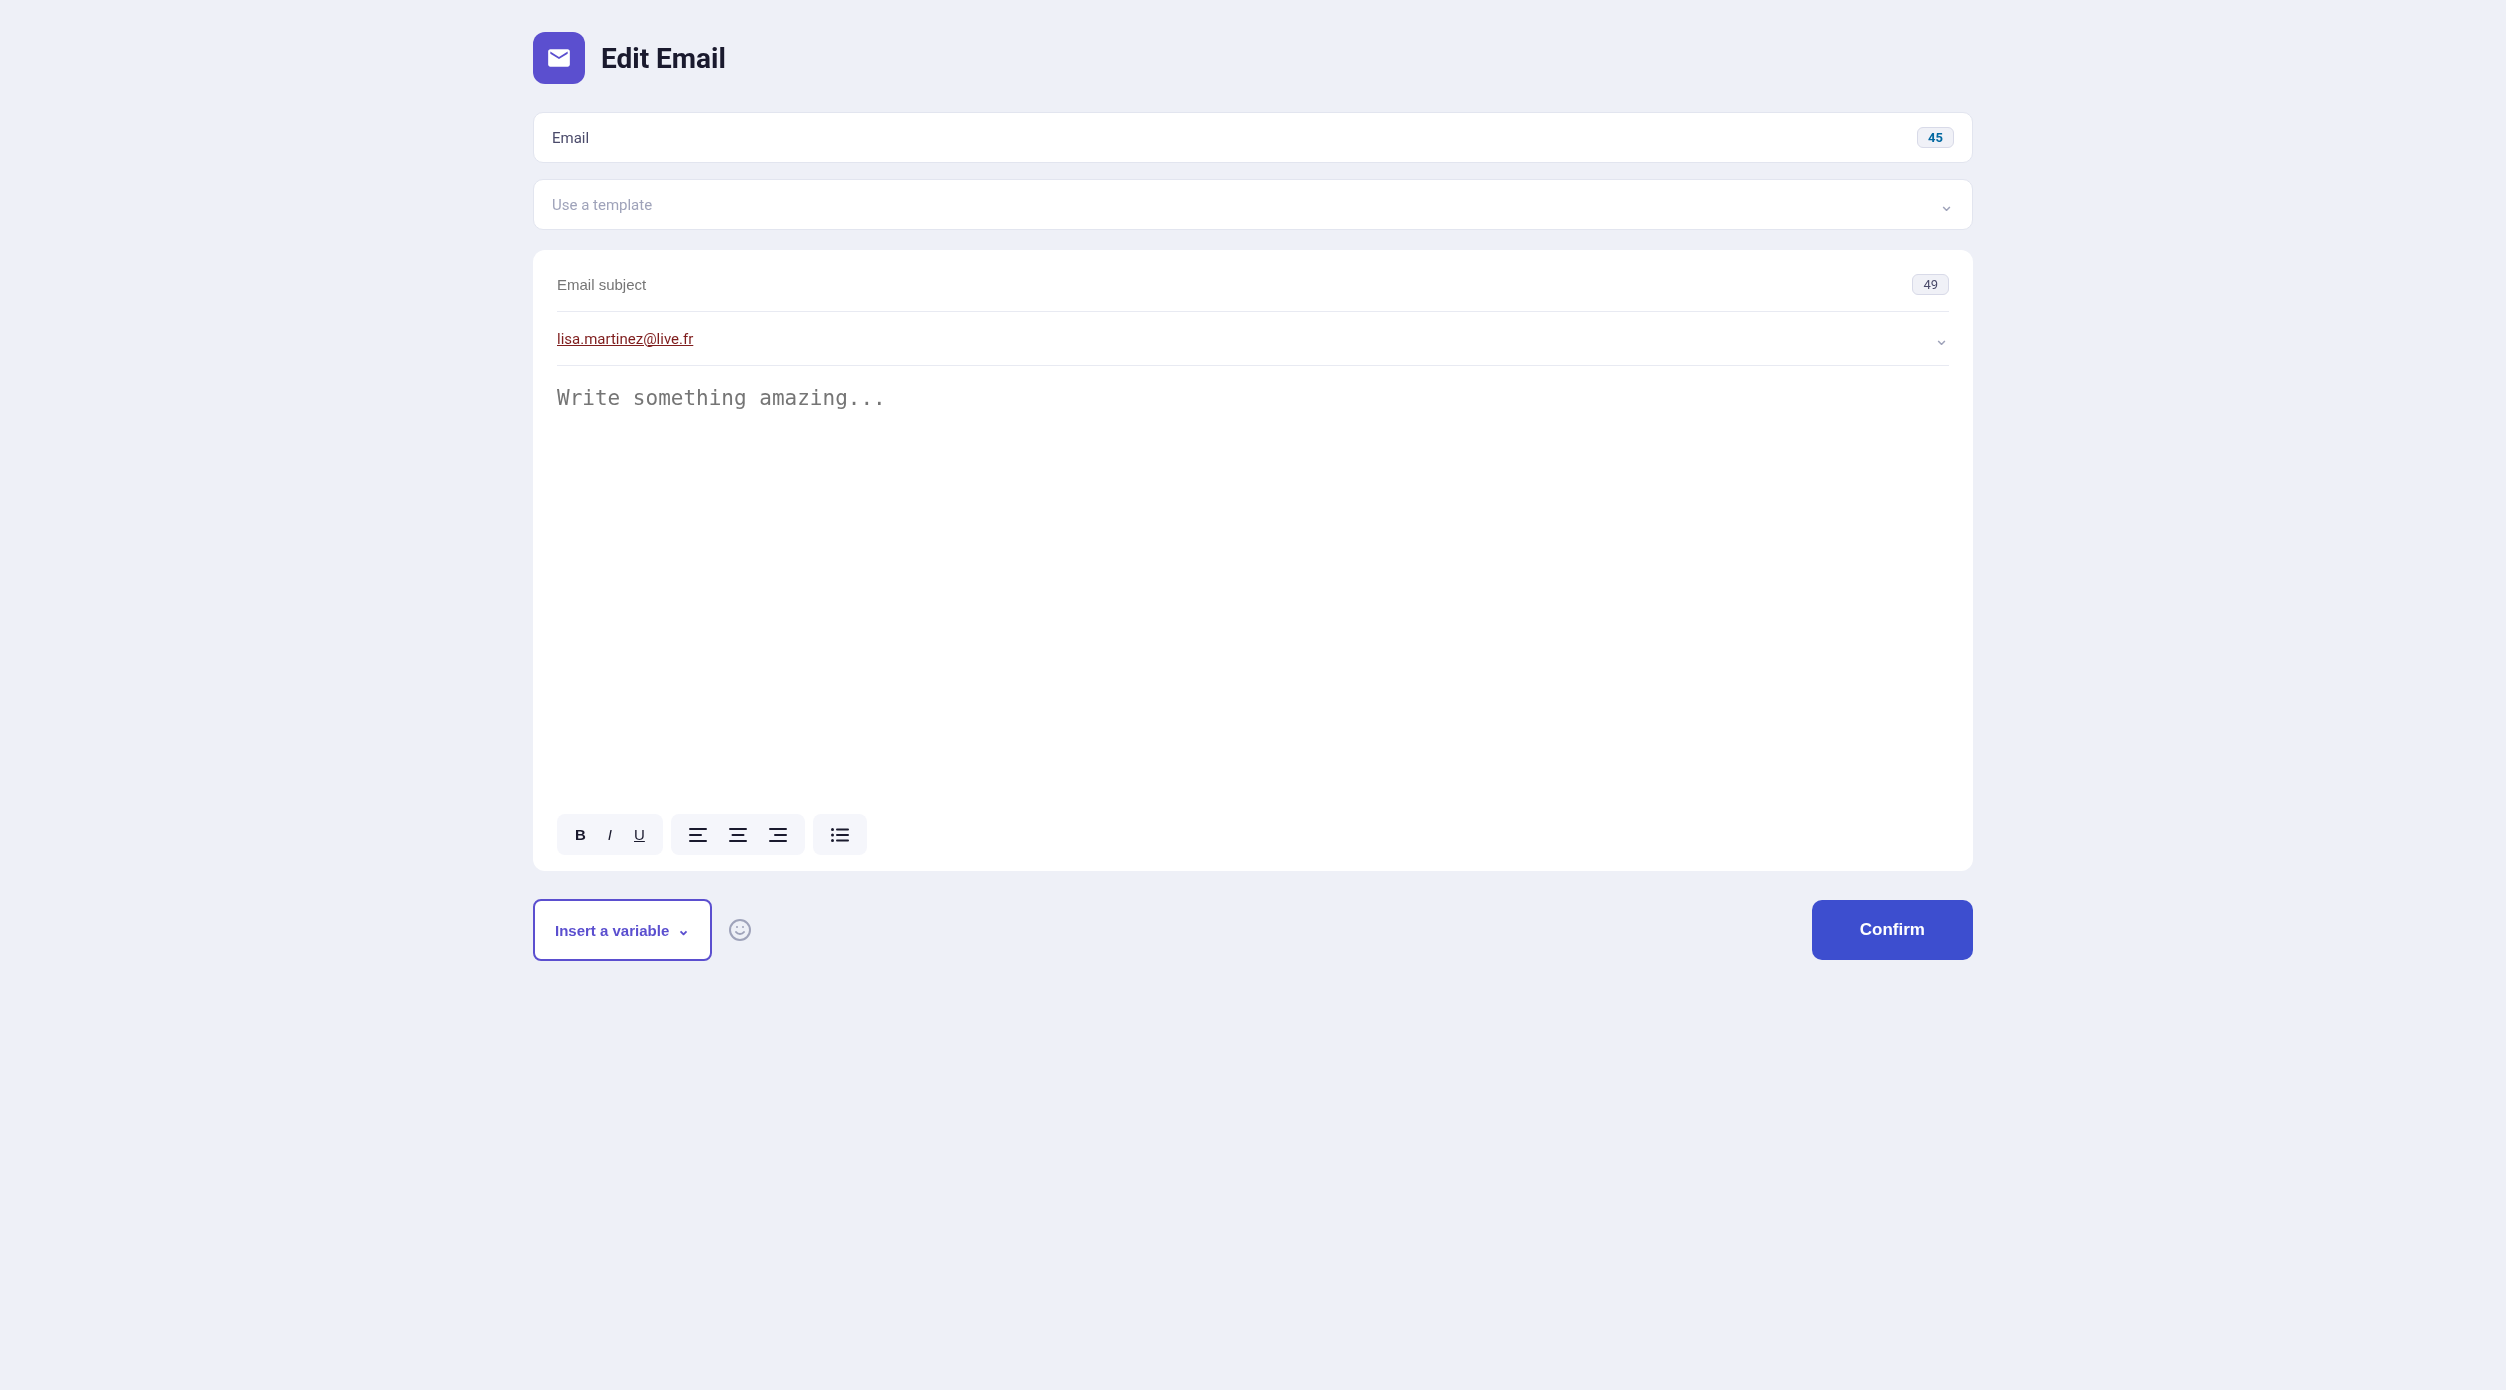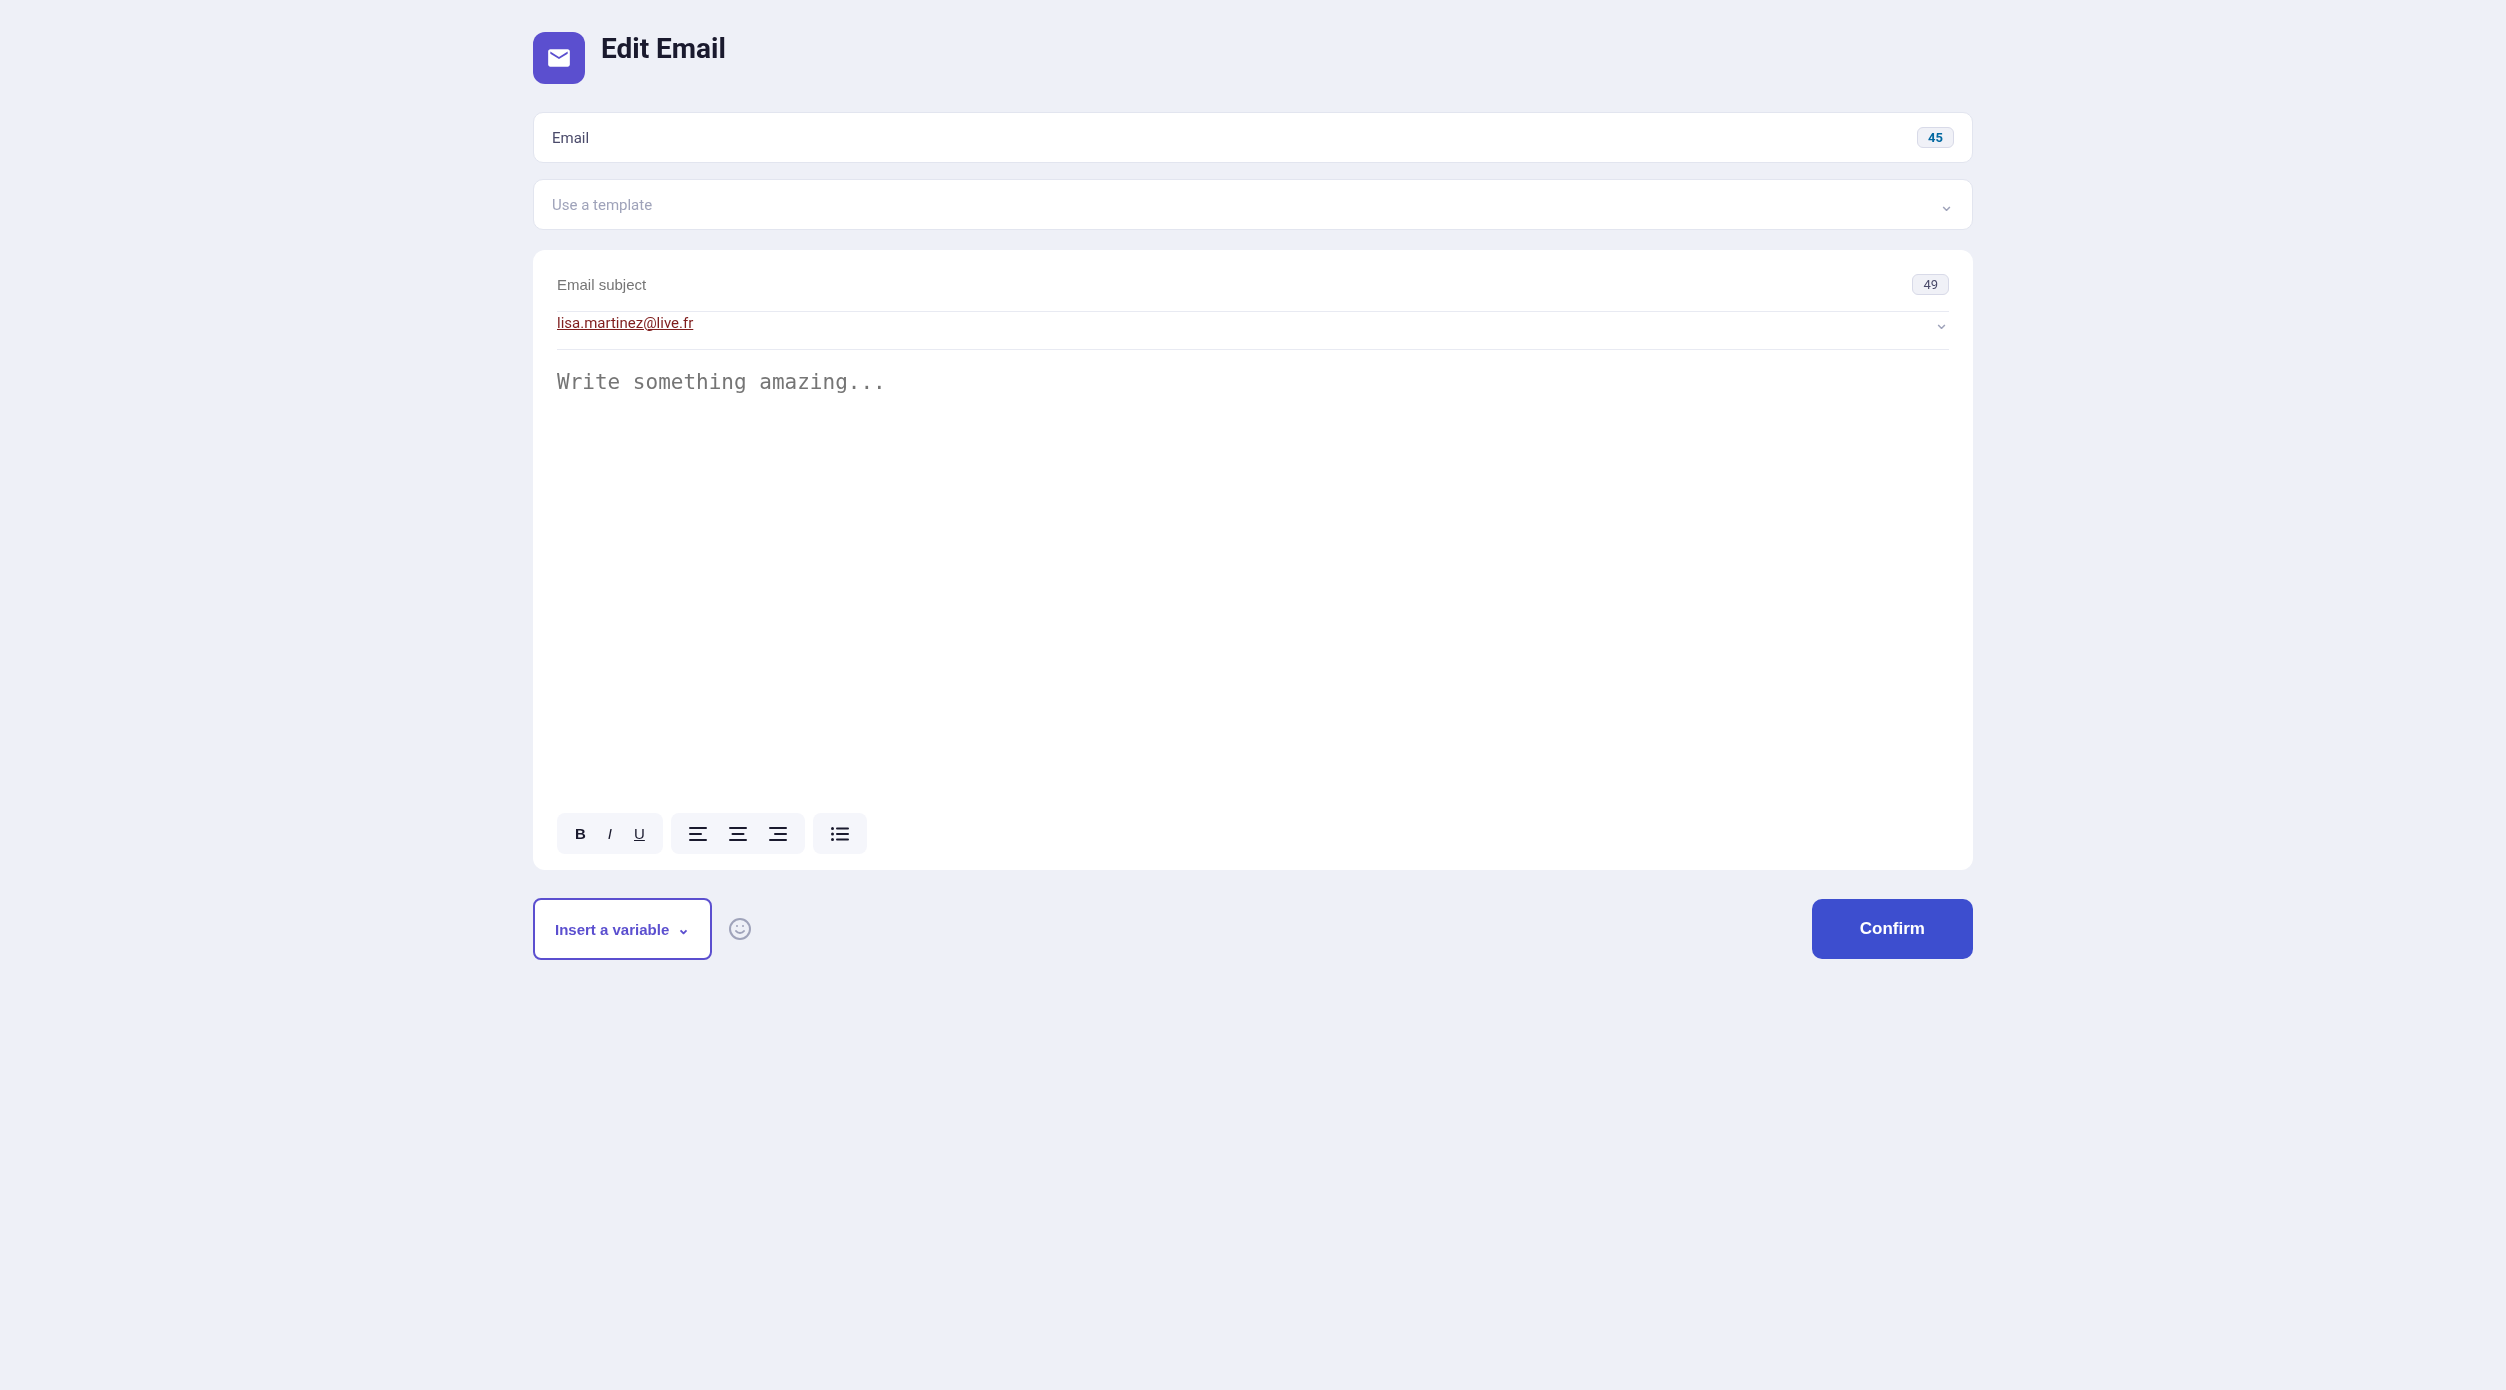--- a/index.html
+++ b/index.html
@@ -15,20 +15,21 @@
       padding: 32px 32px 32px 32px;
     }
 
     .page-container {
       max-width: 1440px;
       margin: 0 auto;
     }
 
     .page-header {
       display: flex;
+      align-items: center;
       gap: 16px;
       margin-bottom: 28px;
     }
 
     .email-icon-wrapper {
       width: 52px;
       height: 52px;
       background-color: #5b4fcf;
       border-radius: 12px;
       display: flex;
@@ -111,20 +112,21 @@
       display: flex;
       flex-direction: column;
     }
 
     .subject-row {
       display: flex;
       align-items: center;
       justify-content: space-between;
       border-bottom: 1px solid #e8eaf2;
       padding-bottom: 16px;
+      margin-bottom: 16px;
     }
 
     .subject-input {
       border: none;
       outline: none;
       font-size: 15px;
       color: #9fa3ba;
       background: transparent;
       flex: 1;
     }

